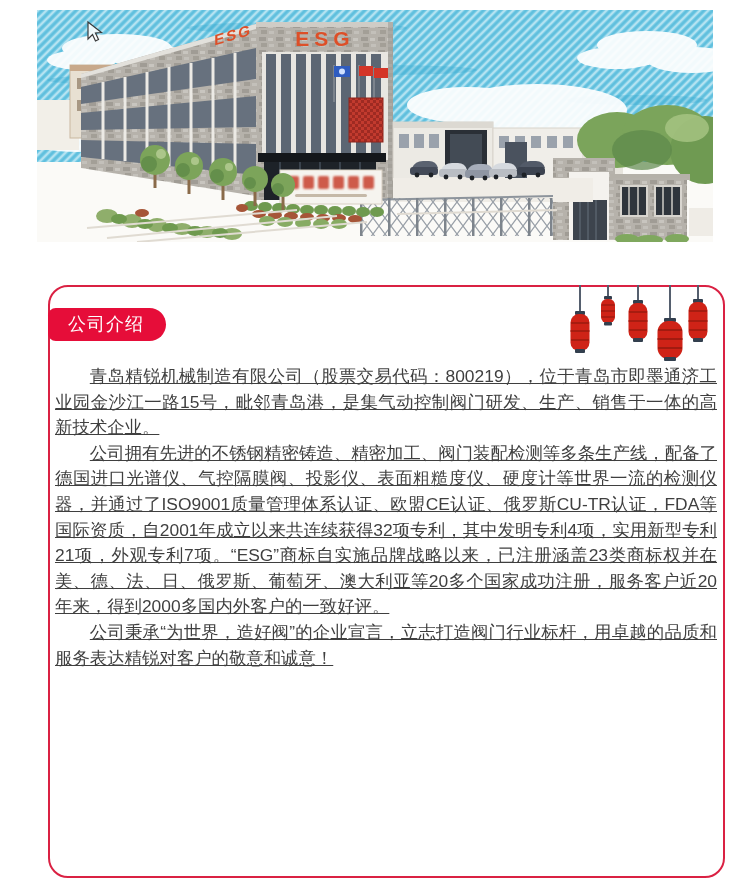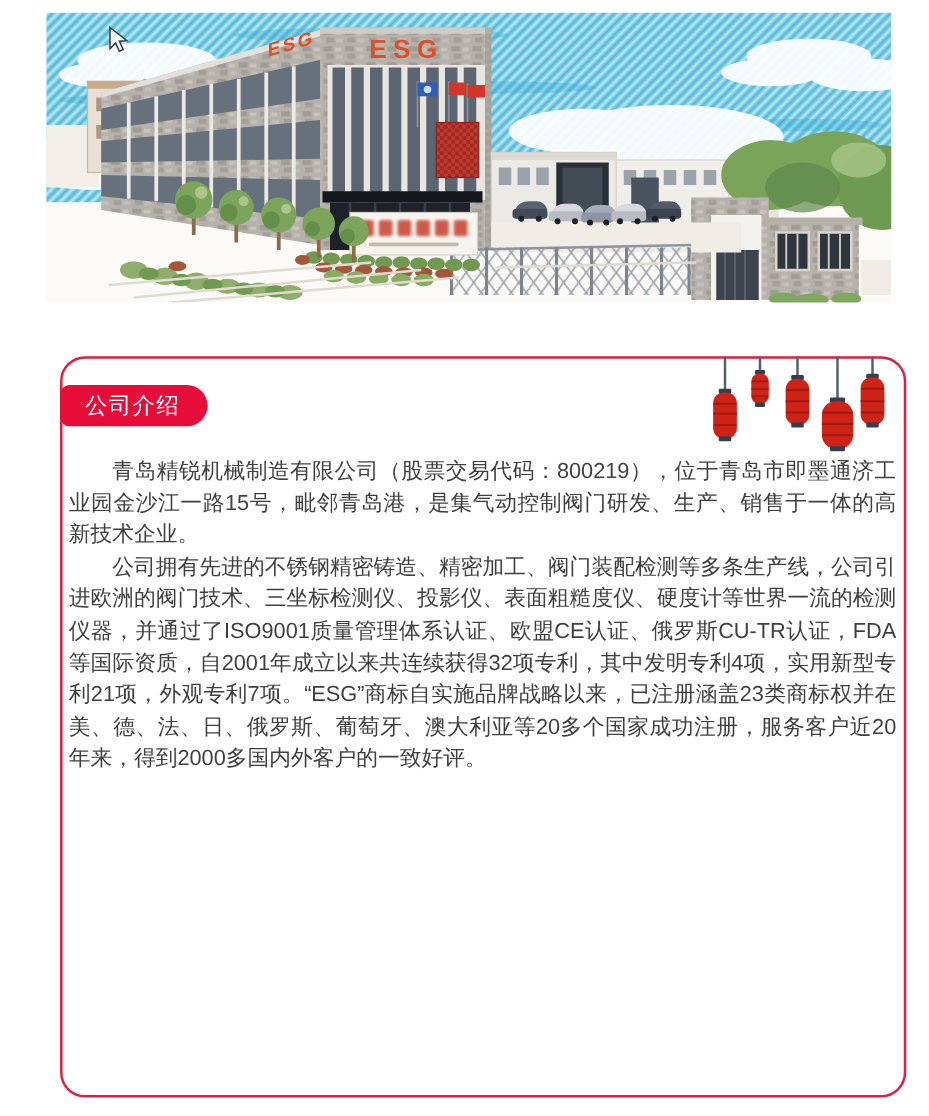--- a/index.html
+++ b/index.html
@@ -9,21 +9,21 @@
   .hero svg{display:block;}
 
   .intro-box{position:absolute;left:37px;top:285px;width:677px;height:593px;
              box-sizing:border-box;border:2px solid #da2143;border-radius:20px;
              background:#ffffff;margin-left:11px;}
   .badge{position:absolute;left:-2px;top:21px;height:33px;line-height:33px;
          padding:0 22px 0 20px;background:#e60d39;color:#ffffff;font-size:18px;
          border-radius:8px 17px 17px 8px;letter-spacing:1px;}
   .lanterns{position:absolute;left:515px;top:-2px;width:150px;height:80px;}
   .intro-text{padding:77px 6px 0 5px;color:#3f3f3f;font-size:17.4px;
-              line-height:25.6px;text-align:justify;}
+              line-height:25.6px;text-align:justify;text-decoration:underline;}
   .intro-text p{margin:0;text-indent:2em;}
 </style>
 </head>
 <body>
 
 <div class="hero">
 <svg width="676" height="232" viewBox="0 0 676 232" xmlns="http://www.w3.org/2000/svg">
   <defs>
     <pattern id="sky" width="6" height="6" patternUnits="userSpaceOnUse" patternTransform="rotate(45)">
       <rect width="6" height="6" fill="#79cce6"></rect>
@@ -418,15 +418,16 @@
             <line x1="123.5" y1="36" x2="142.5" y2="36"></line>
             <line x1="124" y1="45" x2="142" y2="45"></line>
           </g>
         <rect x="128" y="53" width="10" height="4" rx="1" fill="#333f4e"></rect>
       </g>
     </svg>
   </div>
 
   <div class="intro-text">
     <p>青岛精锐机械制造有限公司（股票交易代码：800219），位于青岛市即墨通济工业园金沙江一路15号，毗邻青岛港，是集气动控制阀门研发、生产、销售于一体的高新技术企业。</p>
-    <p>公司拥有先进的不锈钢精密铸造、精密加工、阀门装配检测等多条生产线，公司引进欧洲的阀门技术、三坐标检测仪、投影仪、表面粗糙度仪、硬度计等世界一流的检测仪器，并通过了ISO9001质量管理体系认证、欧盟CE认证、俄罗斯CU-TR认证，FDA等国际资质，自2001年成立以来共连续获得32项专利，其中发明专利4项，实用新型专利21项，外观专利7项。“ESG”商标自实施品牌战略以来，已注册涵盖23类商标权并在美、德、法、日、俄罗斯、葡萄牙、澳大利亚等20多个国家成功注册，服务客户近20年来，得到2000多国内外客户的一致好评。</p>
+    <p>公司拥有先进的不锈钢精密铸造、精密加工、阀门装配检测等多条生产线，配备了德国进口光谱仪、气控隔膜阀、投影仪、表面粗糙度仪、硬度计等世界一流的检测仪器，并通过了ISO9001质量管理体系认证、欧盟CE认证、俄罗斯CU-TR认证，FDA等国际资质，自2001年成立以来共连续获得32项专利，其中发明专利4项，实用新型专利21项，外观专利7项。“ESG”商标自实施品牌战略以来，已注册涵盖23类商标权并在美、德、法、日、俄罗斯、葡萄牙、澳大利亚等20多个国家成功注册，服务客户近20年来，得到2000多国内外客户的一致好评。</p>
+    <p>公司秉承“为世界，造好阀”的企业宣言，立志打造阀门行业标杆，用卓越的品质和服务表达精锐对客户的敬意和诚意！</p>
   </div>
 </section>
 
 </body></html>

